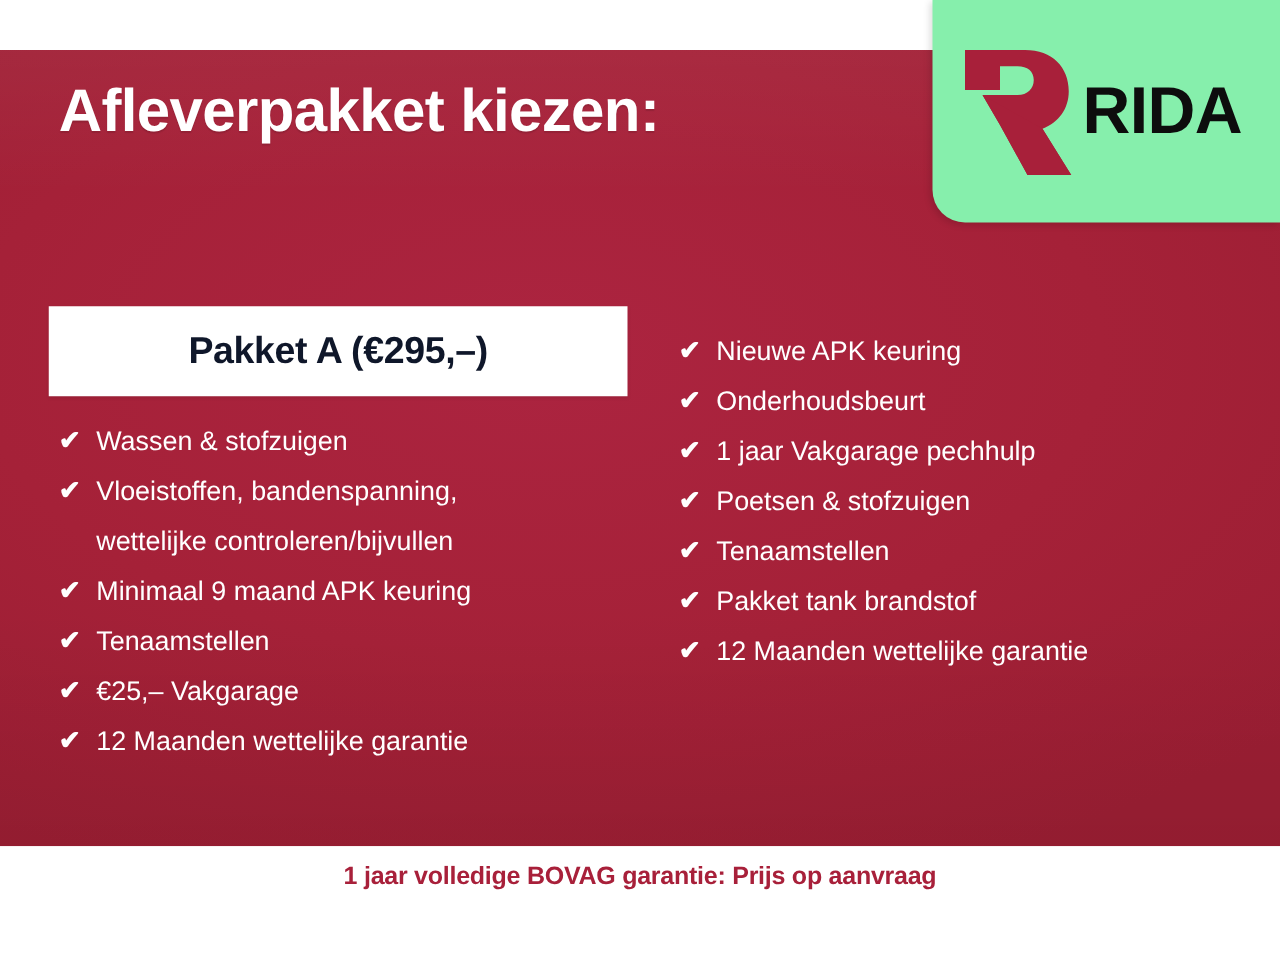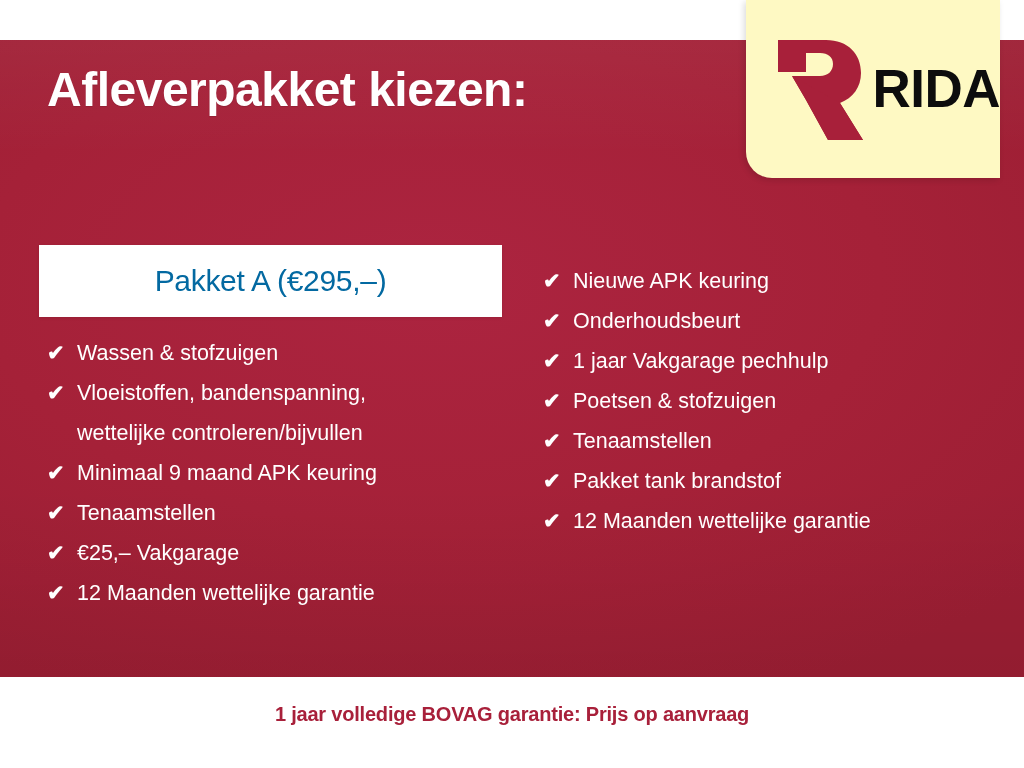--- a/index.html
+++ b/index.html
@@ -54,28 +54,28 @@
     line-height: 1.1;
     white-space: nowrap;
     text-shadow: 0 1px 1px rgba(0,0,0,0.12);
   }
 
   
   .logo-panel {
     position: absolute;
     left: 746px;
     top: 0;
-    width: 254px;
+    width: 278px;
     height: 178px;
-    background: #fef9c3;
+    background: #86efac;
     border-bottom-left-radius: 26px;
     box-shadow: -2px 2px 6px rgba(0,0,0,0.14);
     display: flex;
     align-items: center;
-    justify-content: flex-end;
+    justify-content: flex-start;
     padding-left: 16px;
     box-sizing: border-box;
   }
   .logo-mark {
     width: 96px;
     height: 112px;
     flex: 0 0 auto;
     margin-top: 2px;
   }
   .logo-words {
@@ -117,22 +117,22 @@
   .pkg-head {
     background: #ffffff;
     height: 72px;
     display: flex;
     align-items: center;
     justify-content: center;
     box-shadow: 0 1px 3px rgba(0,0,0,0.10);
   }
   .pkg-head-text {
     font-size: 30px;
-    font-weight: 400;
-    color: #0369a1;
+    font-weight: 700;
+    color: #0f172a;
     letter-spacing: -0.3px;
     white-space: nowrap;
   }
 
   .feature-list {
     list-style: none;
     margin: 0;
     padding: 16px 0 0 8px;
   }
   .feature-item {
@@ -161,21 +161,21 @@
   .footer {
     position: absolute;
     left: 0;
     top: 677px;
     width: 1024px;
     height: 91px;
     background: #ffffff;
     display: flex;
     align-items: flex-start;
     justify-content: center;
-    padding-top: 26px;
+    padding-top: 13px;
     box-sizing: border-box;
   }
   .footer-text {
     font-size: 20px;
     font-weight: 800;
     color: #A8203A;
     letter-spacing: -0.2px;
     white-space: nowrap;
   }
 </style>

